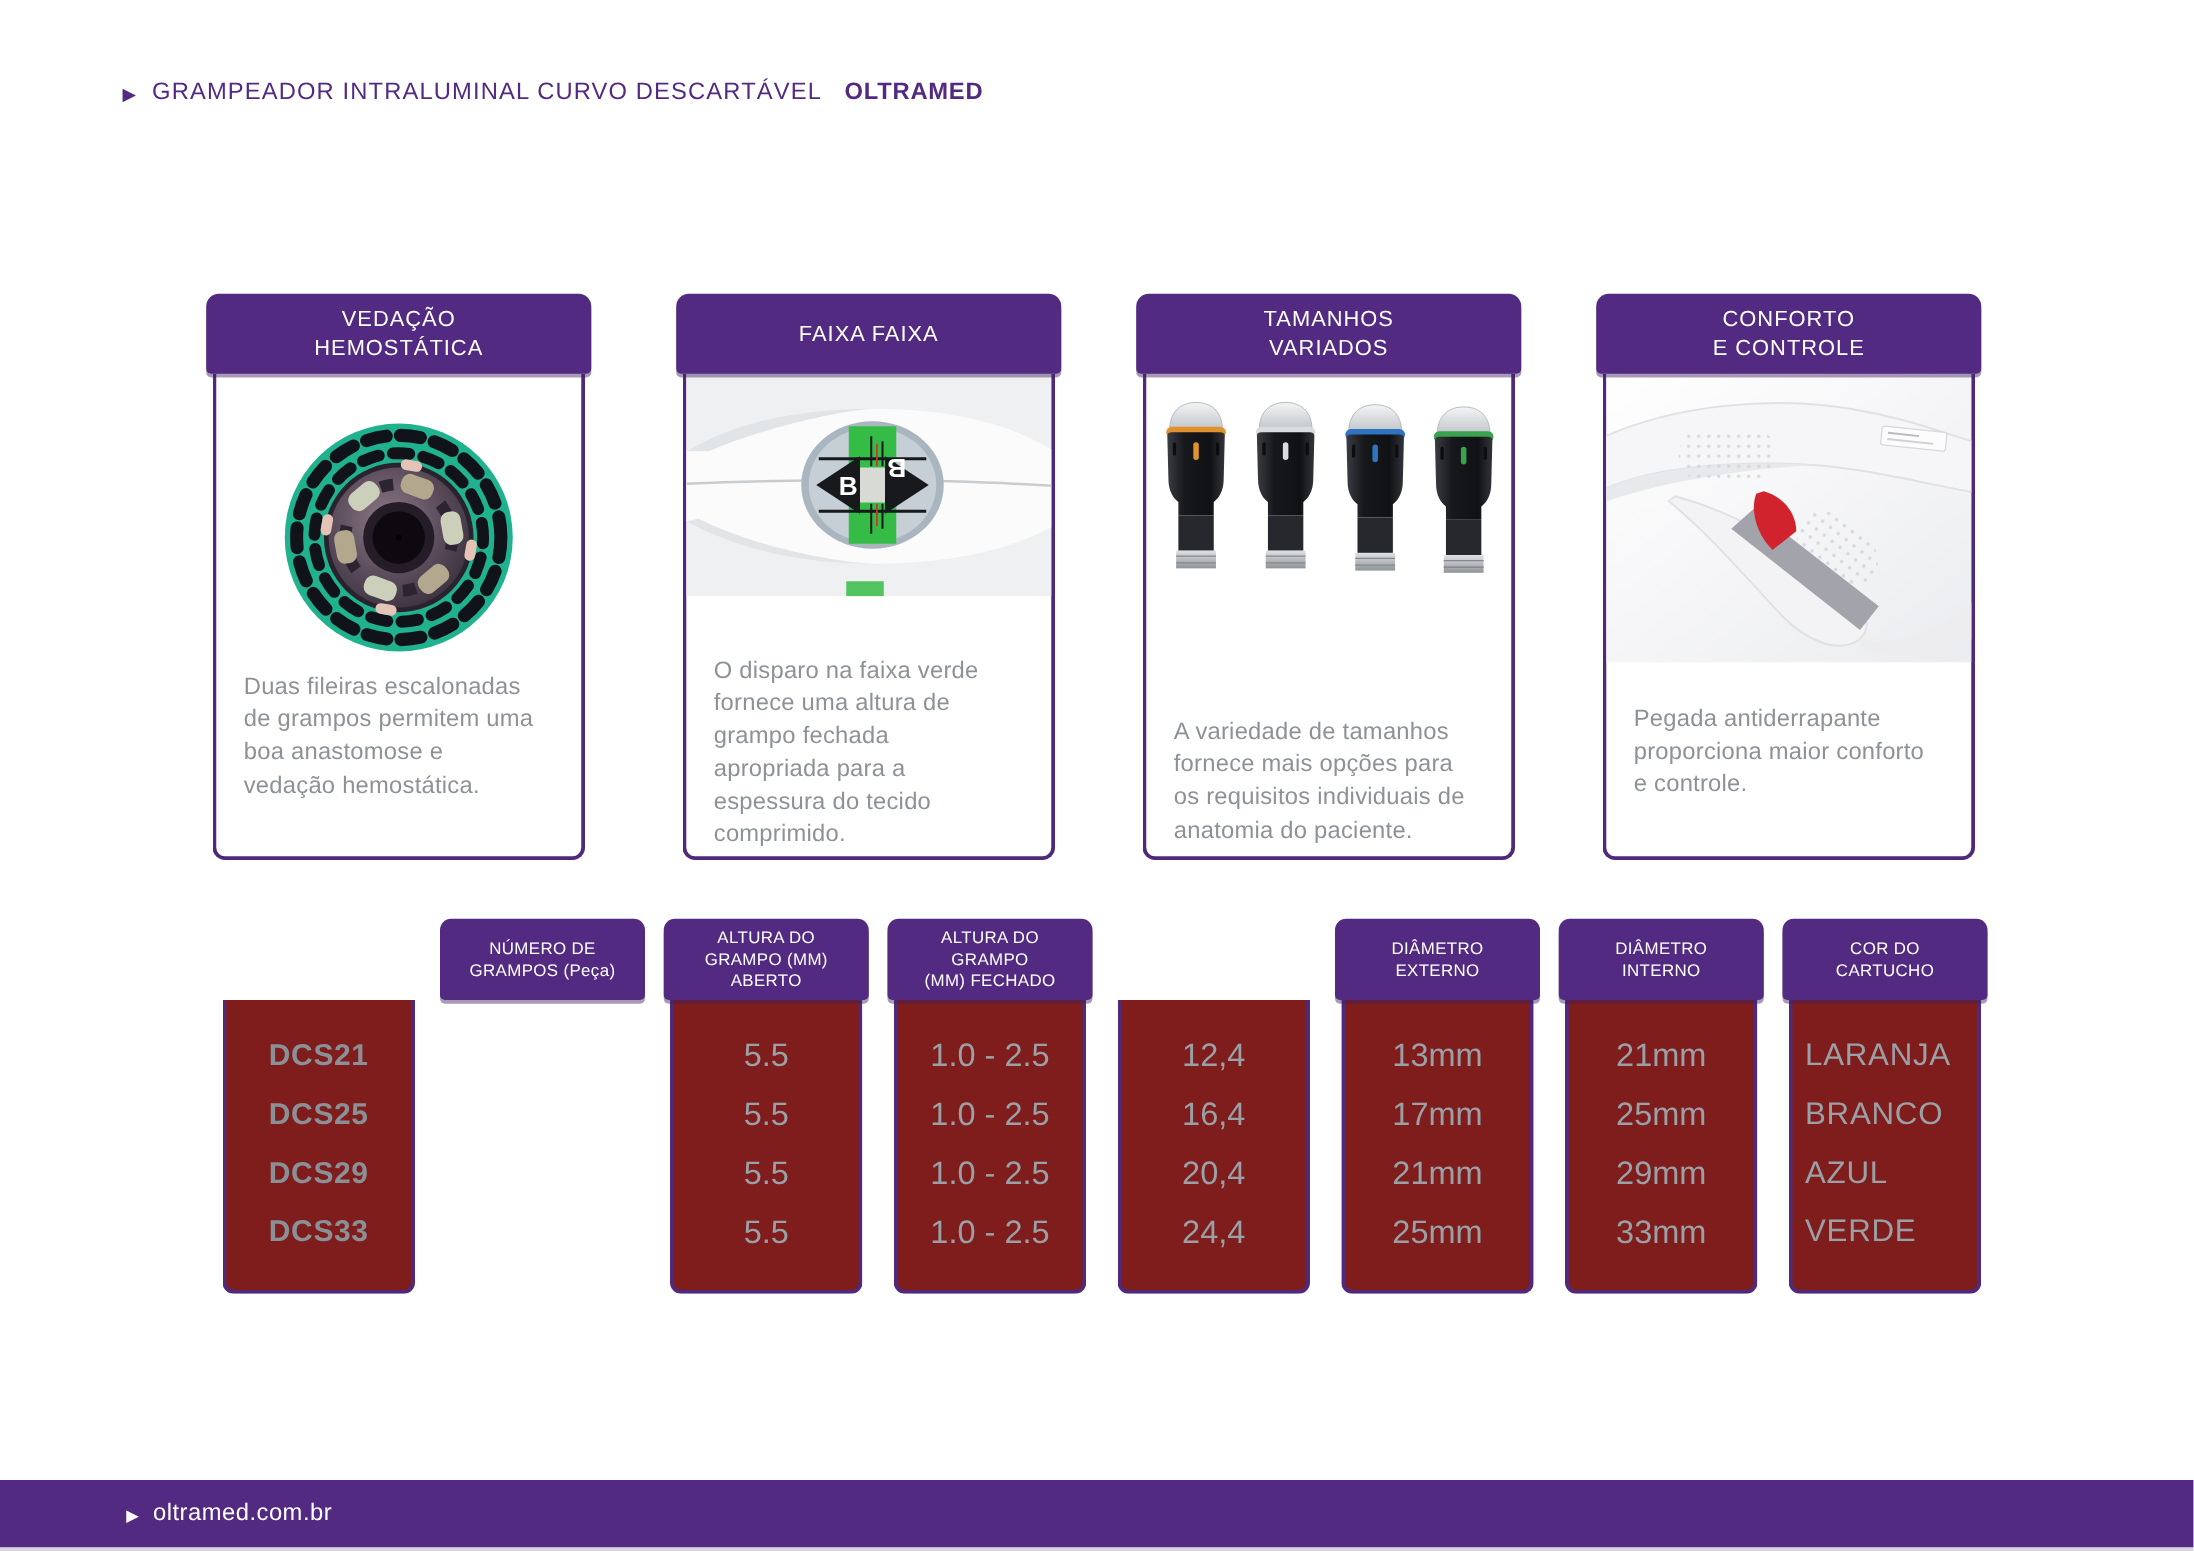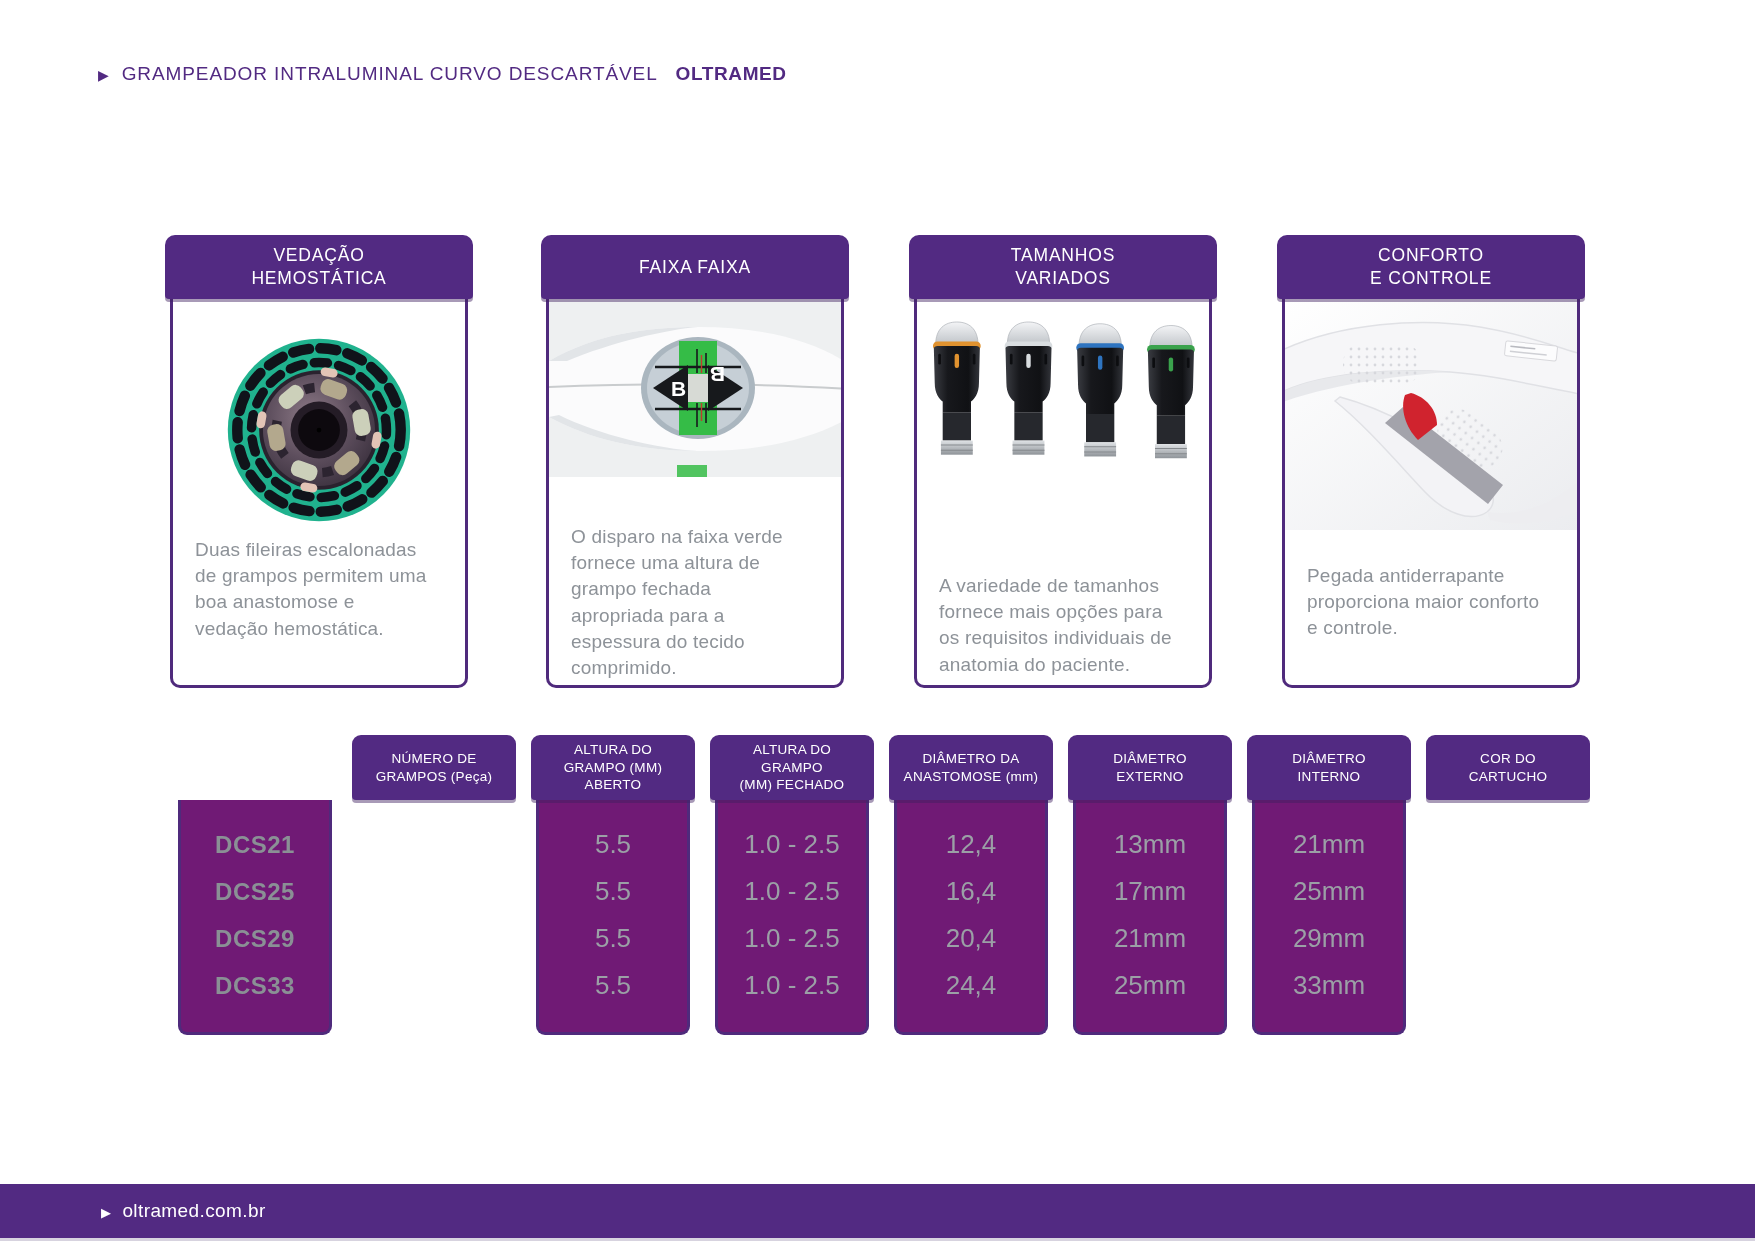--- a/index.html
+++ b/index.html
@@ -46,21 +46,21 @@
     position:relative; z-index:2; height:65px;
     background:#522a82; border-radius:9px 9px 4px 4px;
     color:#fff; display:flex; align-items:center; justify-content:center;
     text-align:center; font-size:13.5px; line-height:1.32; letter-spacing:0.3px;
     box-shadow:0 3px 0 rgba(62,30,96,0.45);
   }
   .tcol-head span { white-space:pre-line; }
   .tcol-body {
     position:absolute; left:5px; right:5px; top:65px; bottom:0;
     border:3px solid #4f2a7c; border-top:none; border-radius:0 0 9px 9px;
-    background:#701a75; padding-top:21px;
+    background:#7f1d1d; padding-top:21px;
     display:flex; flex-direction:column;
   }
   .tcell {
     height:47px; display:flex; align-items:center; justify-content:center;
     color:#9ba0a6; font-size:26px;
   }
   .tcol.model .tcell { font-weight:bold; font-size:24px; color:#8a9095; letter-spacing:0.5px; }
   .tcol.cartridge .tcell { justify-content:flex-start; padding-left:10px; font-size:25px; letter-spacing:0.6px; }
 
   
@@ -311,24 +311,20 @@
       </div>
     <div class="tcol-body">
       <div class="tcell">1.0 - 2.5</div>
       <div class="tcell">1.0 - 2.5</div>
       <div class="tcell">1.0 - 2.5</div>
       <div class="tcell">1.0 - 2.5</div>
     </div>
   </div>
 
   <div class="tcol" style="left:889px;">
-    <div class="tcol-head">
-        <span>DIÂMETRO DA
-ANASTOMOSE (mm)</span>
-      </div>
     <div class="tcol-body">
       <div class="tcell">12,4</div>
       <div class="tcell">16,4</div>
       <div class="tcell">20,4</div>
       <div class="tcell">24,4</div>
     </div>
   </div>
 
   <div class="tcol" style="left:1068px;">
     <div class="tcol-head">
@@ -354,20 +350,26 @@
       <div class="tcell">29mm</div>
       <div class="tcell">33mm</div>
     </div>
   </div>
 
   <div class="tcol cartridge" style="left:1426px;">
     <div class="tcol-head">
         <span>COR DO
 CARTUCHO</span>
       </div>
+    <div class="tcol-body">
+      <div class="tcell">LARANJA</div>
+      <div class="tcell">BRANCO</div>
+      <div class="tcell">AZUL</div>
+      <div class="tcell">VERDE</div>
+    </div>
   </div>
 
   <div class="footer">
     <div class="footer-link">
       <span class="bullet">▶</span>
       <span>oltramed.com.br</span>
     </div>
   </div>
   <div class="footer-strip"></div>
 

